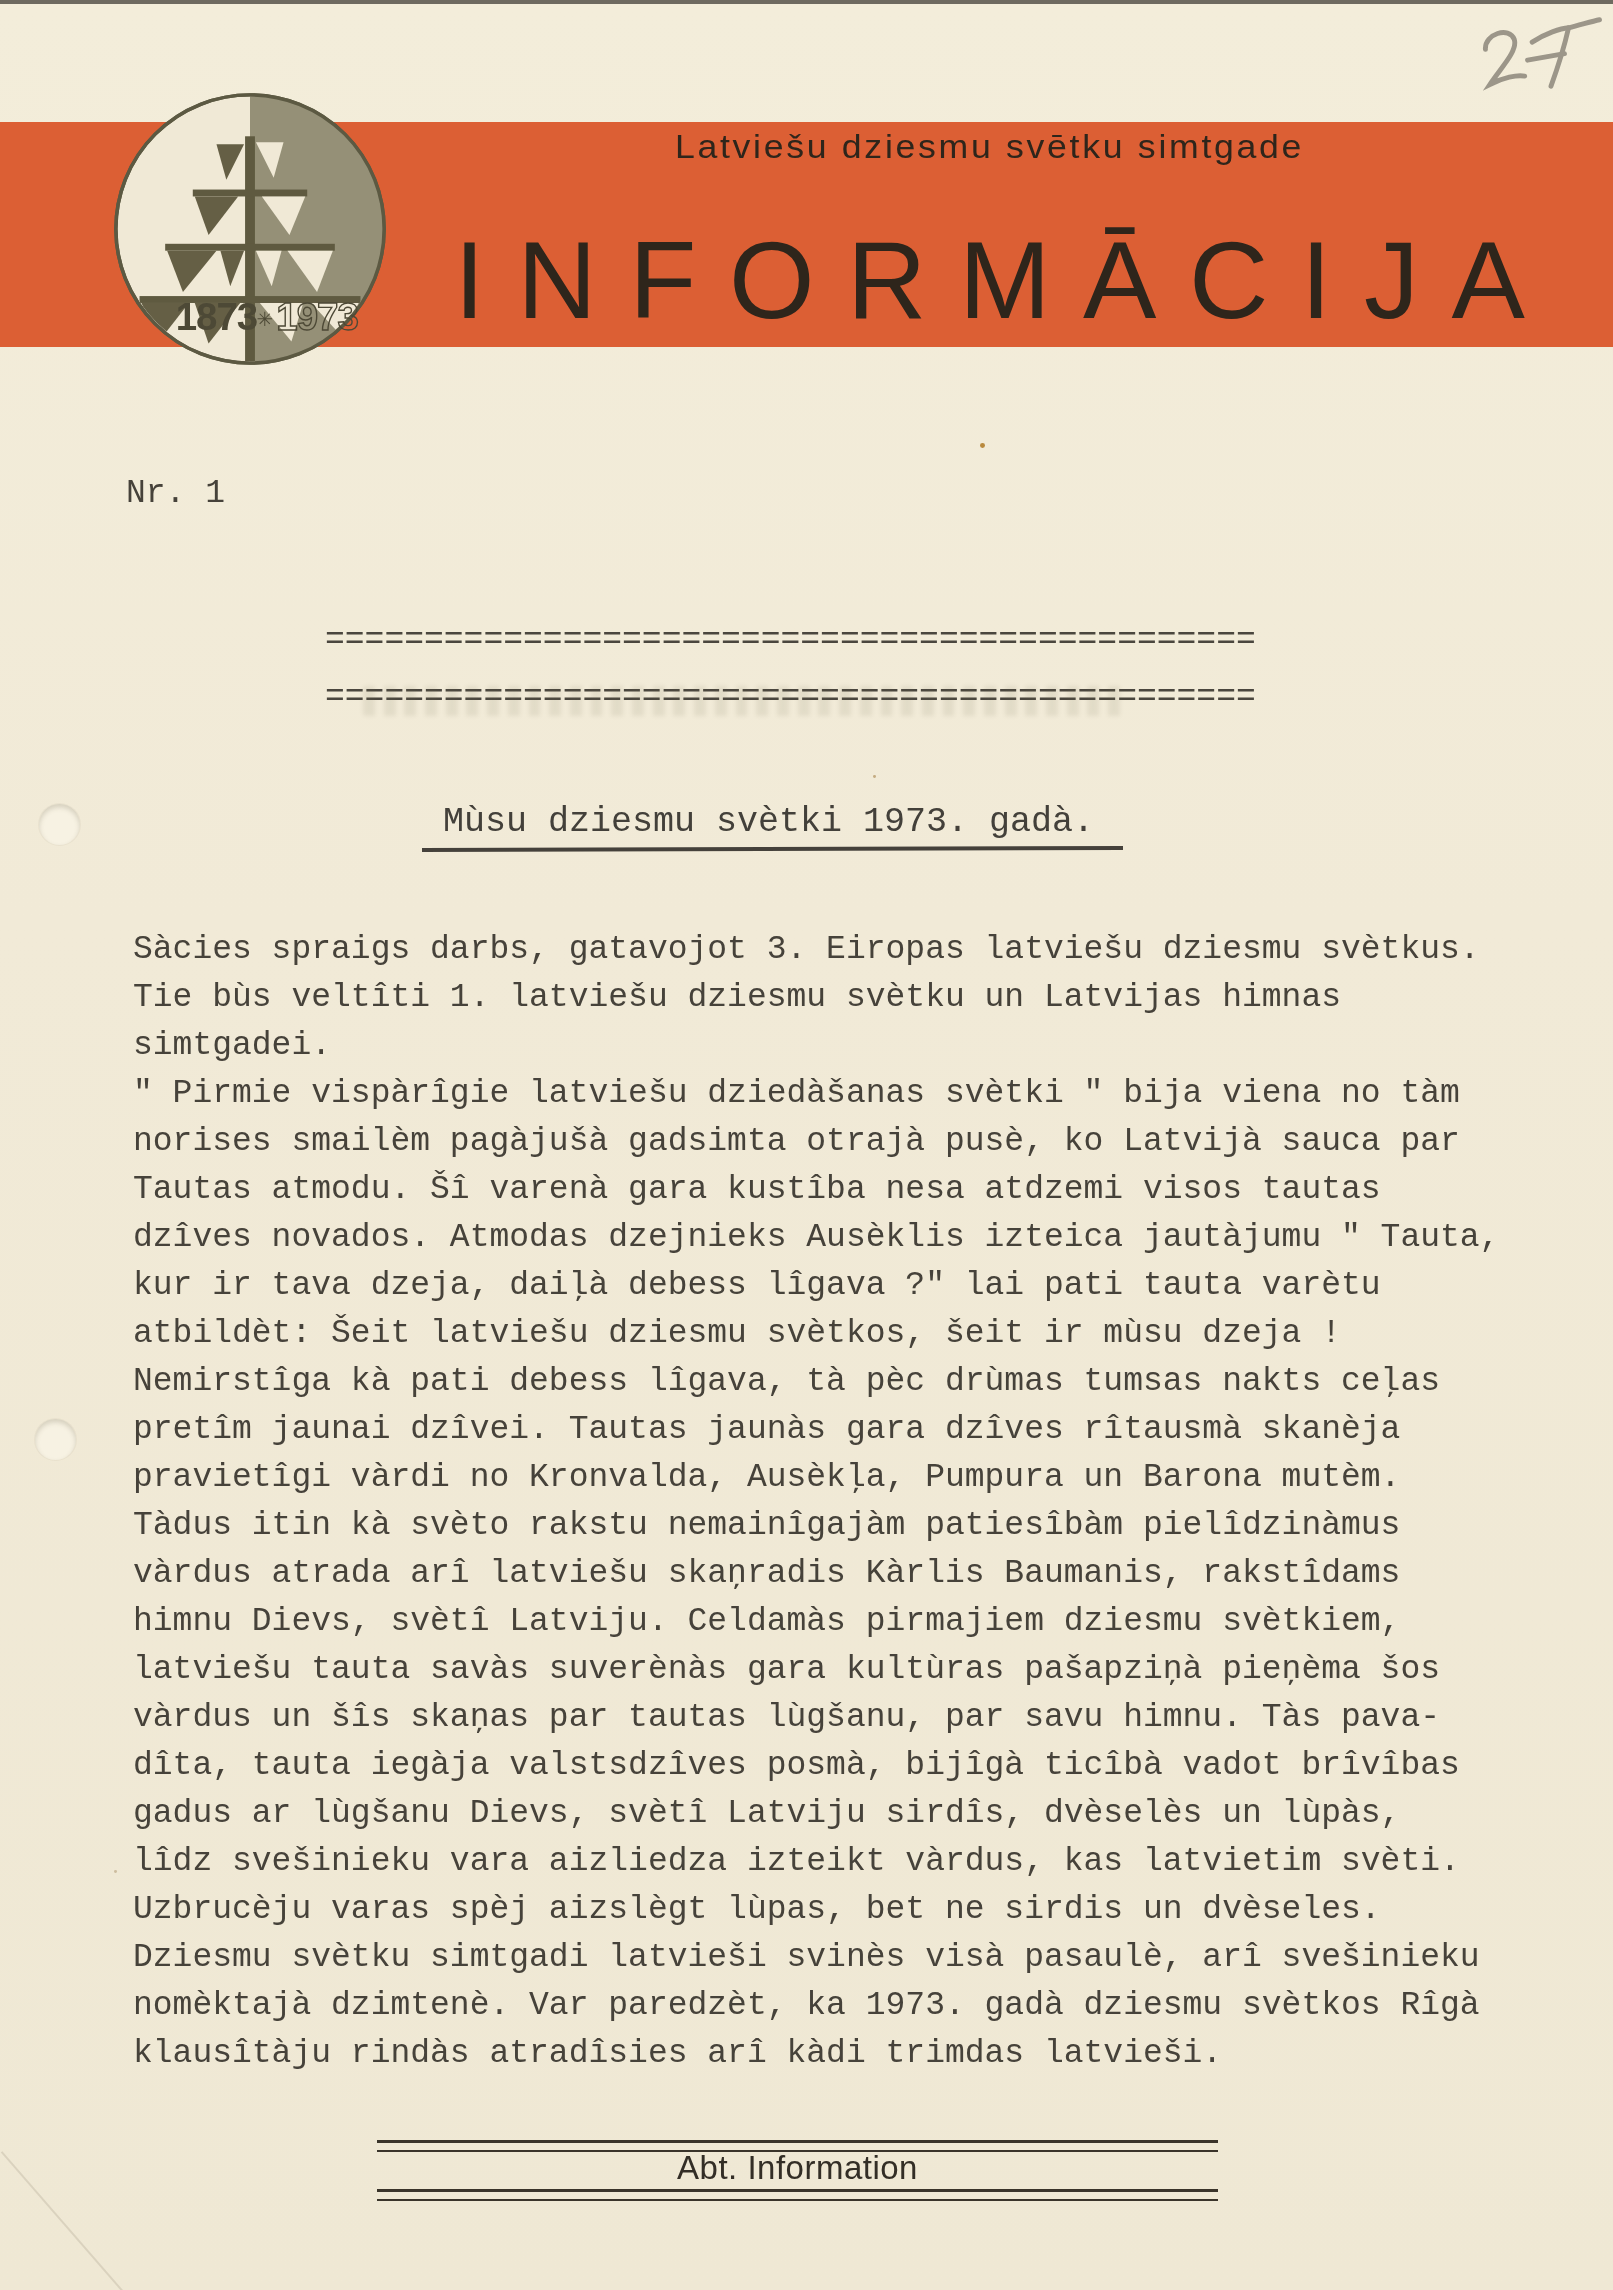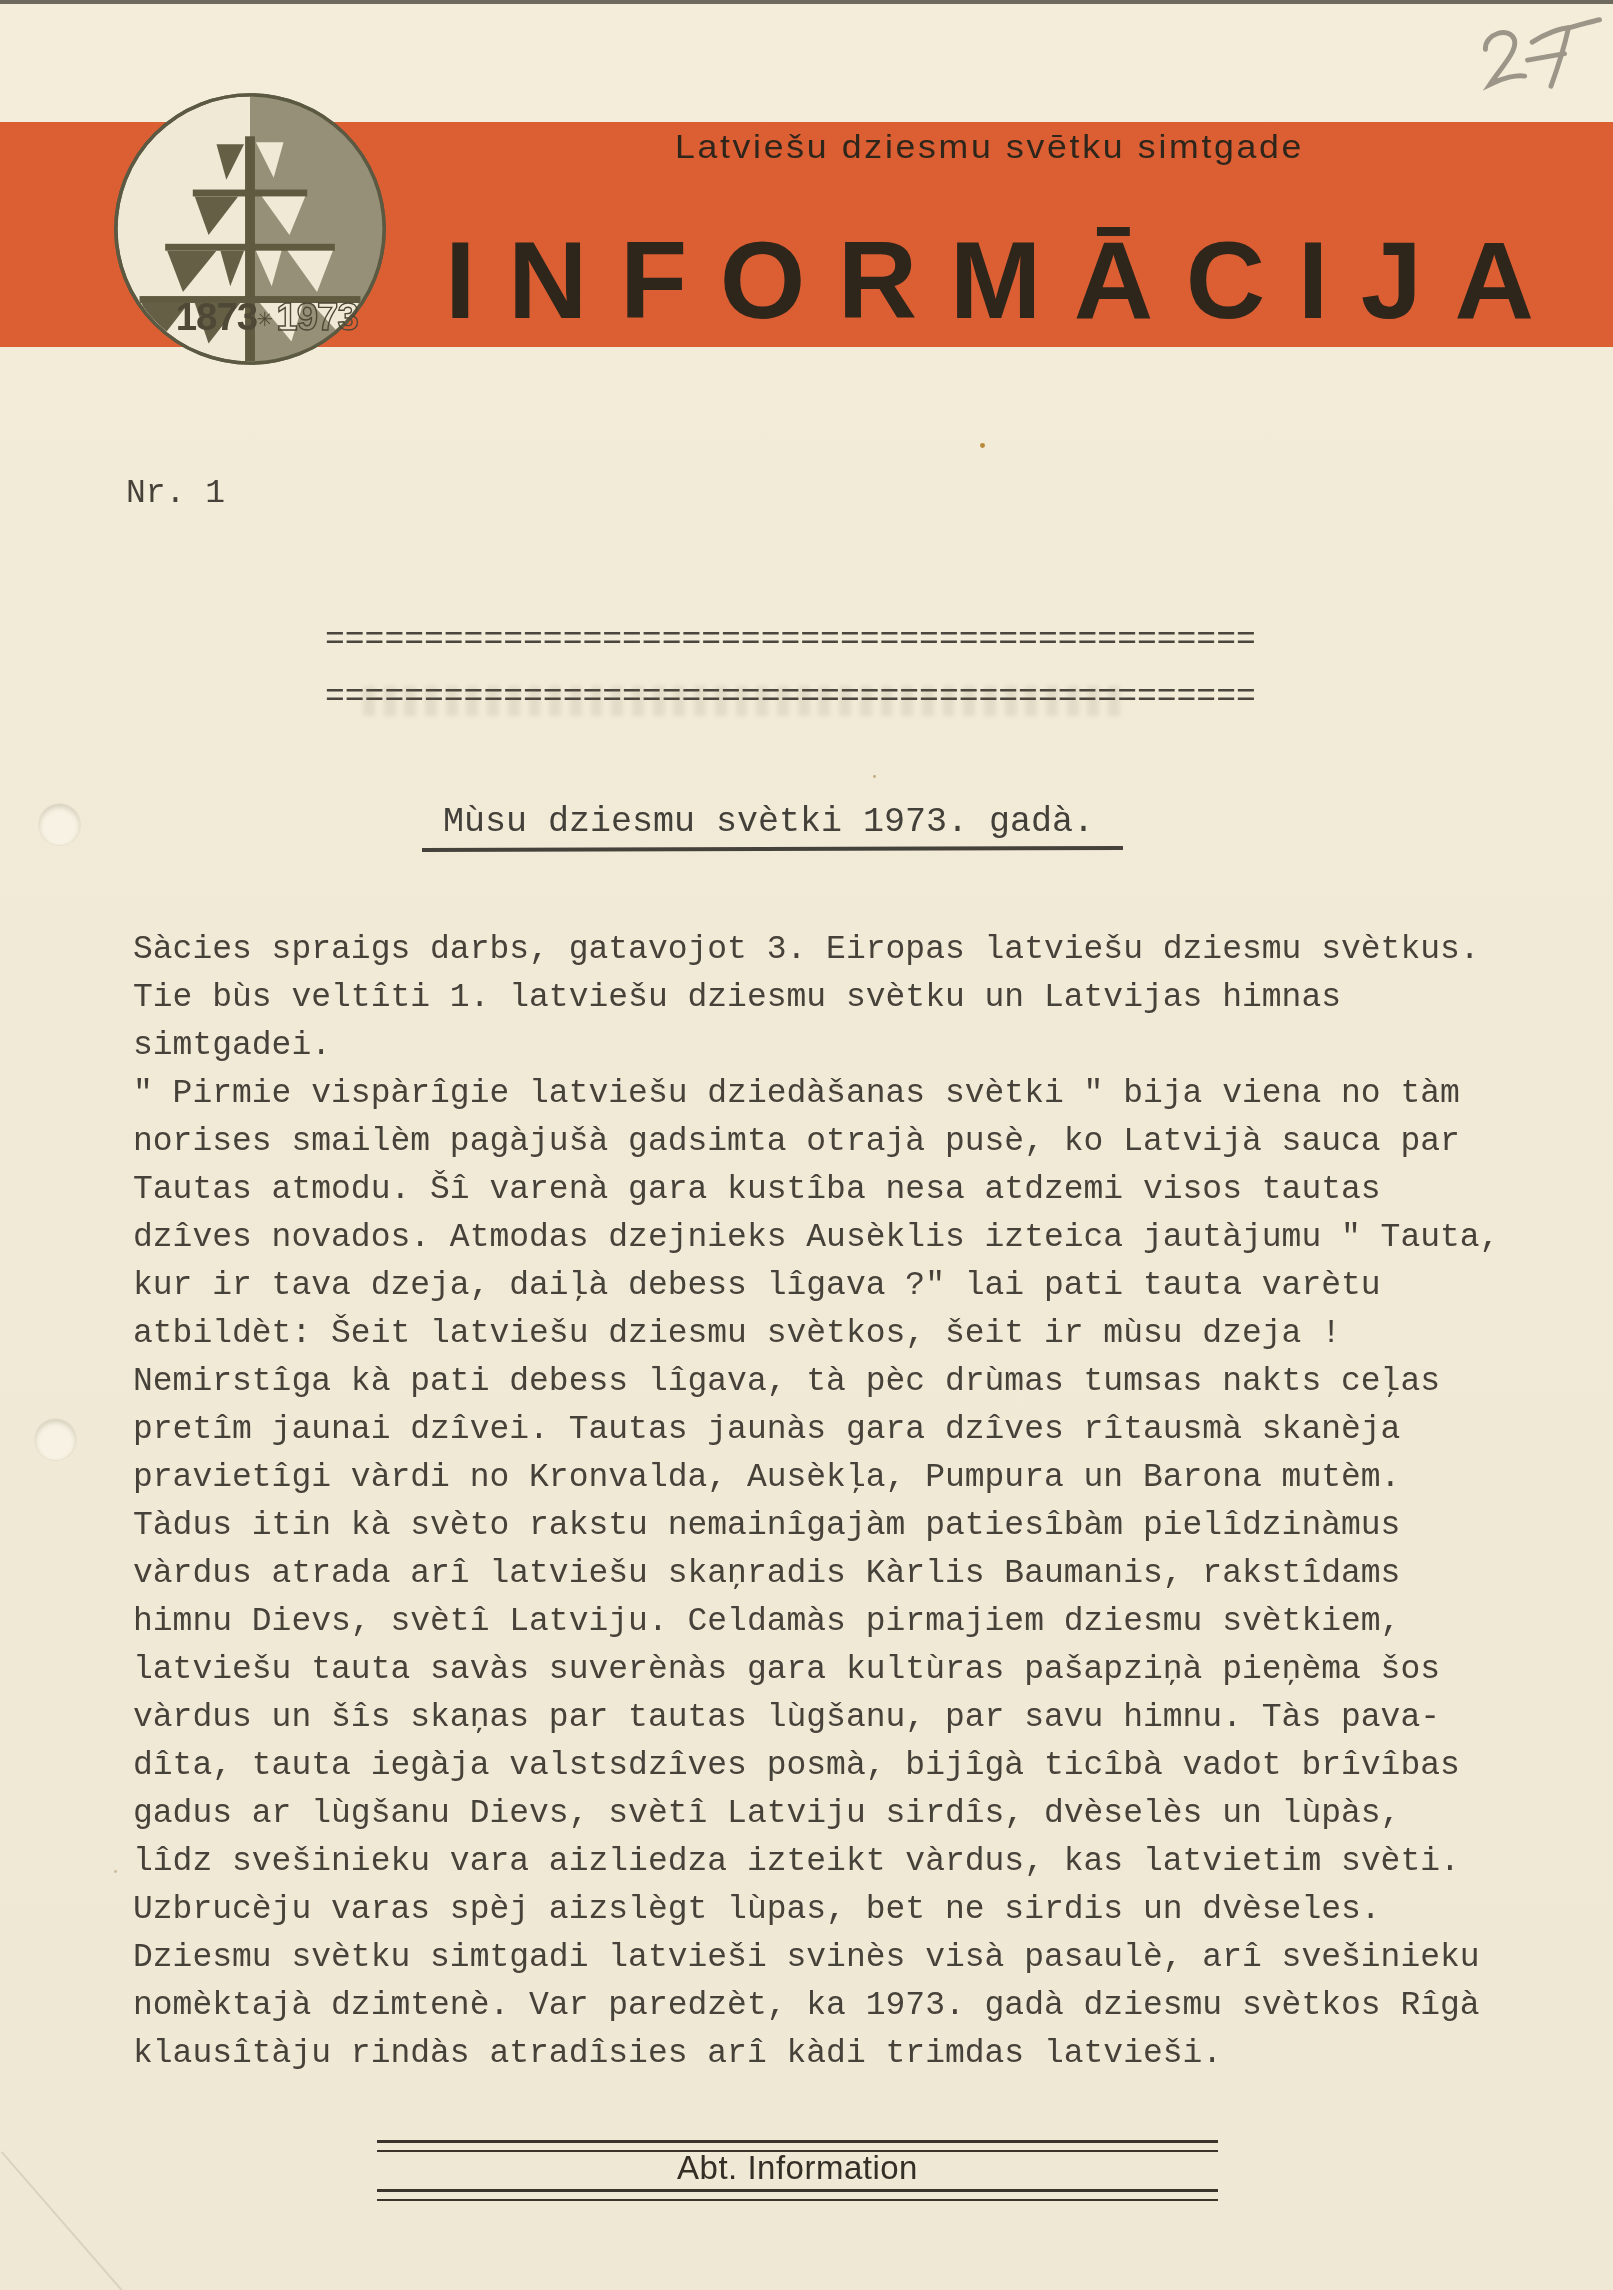--- a/index.html
+++ b/index.html
@@ -4,21 +4,21 @@
 <style>
   html,body{margin:0;padding:0;background:#6e6a60;}
   .page{position:relative;width:1614px;height:2290px;margin:4px auto;overflow:hidden;
         background:linear-gradient(180deg,#f3edda 0%,#f1ead7 40%,#efe8d4 100%);
         font-family:"Liberation Sans",sans-serif;}
   
   .band{position:absolute;left:0;top:118px;width:100%;height:225px;background:#dc5f34;}
   .band-text{position:absolute;left:374px;width:1231px;text-align:center;color:#2e251b;}
   .hline1{top:124px;font-size:33px;letter-spacing:2.5px;transform:scaleX(1.08);transform-origin:center;}
   .hline2{top:162px;font-size:35px;letter-spacing:1px;}
-  .htitle{top:221px;font-size:110px;line-height:1;letter-spacing:32.5px;font-weight:700;
+  .htitle{top:221px;font-size:110px;line-height:1;letter-spacing:32.5px;font-weight:400;
           white-space:nowrap;text-indent:32.5px;}
   
   .logo{position:absolute;left:106px;top:81px;}
   
   .pencil{position:absolute;left:1473px;top:11.8px;transform:rotate(-4deg);opacity:.85;}
   
   .tw{font-family:"Liberation Mono","DejaVu Sans Mono",monospace;color:#46423a;}
   .nr{position:absolute;left:126px;top:471px;font-size:33px;}
   .headline{position:absolute;left:331px;top:570px;font-size:33px;font-weight:bold;
             white-space:pre;color:#413d35;}

